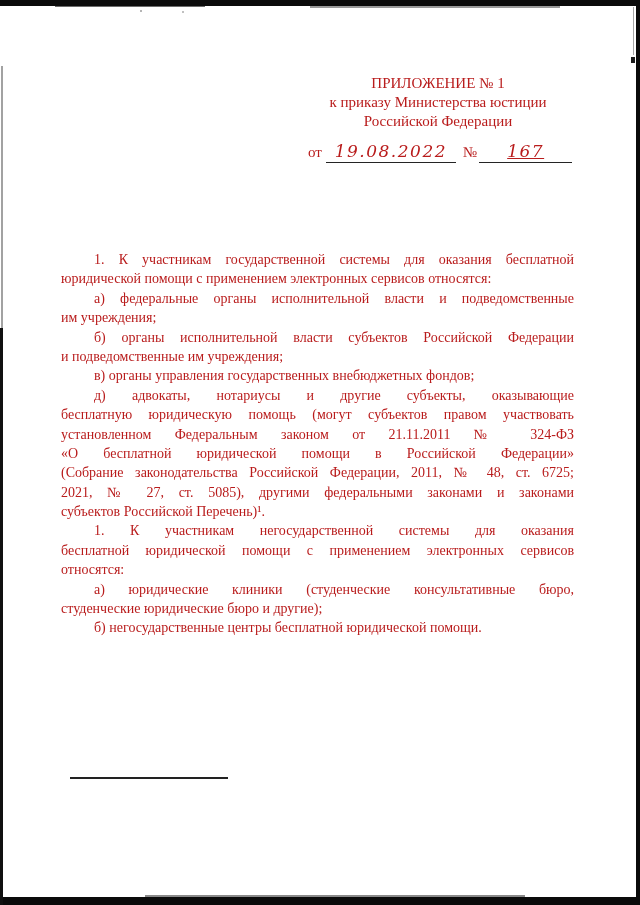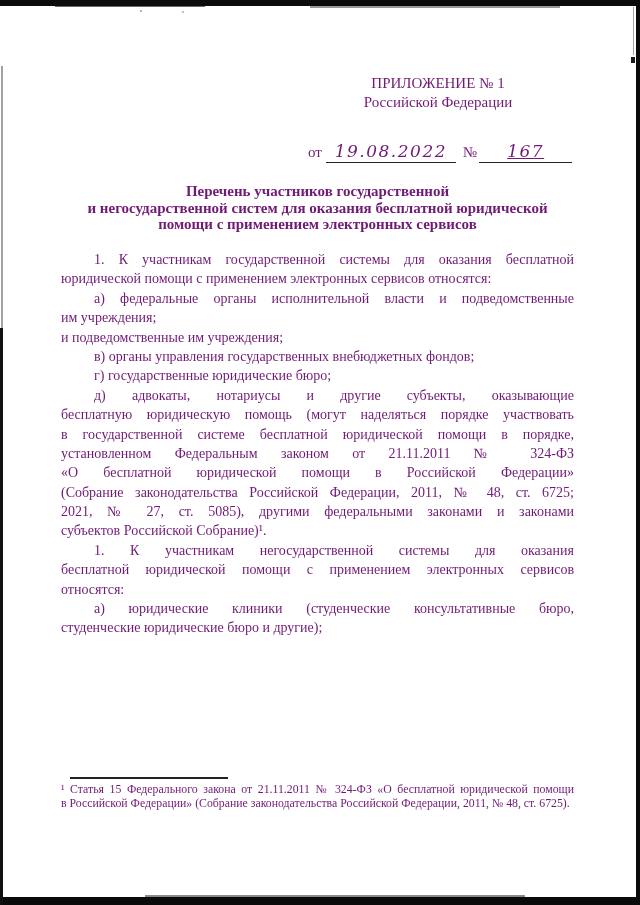--- a/index.html
+++ b/index.html
@@ -3,21 +3,21 @@
 <meta charset="utf-8">
 <style>
   html, body { margin: 0; padding: 0; background: #ffffff; }
   .page {
     position: relative;
     width: 640px;
     height: 905px;
     background: #ffffff;
     overflow: hidden;
     font-family: "Liberation Serif", serif;
-    color: #701a75;
+    color: #b91c1c;
   }
   
   .scan-top    { position:absolute; left:0; top:0; width:640px; height:6px; background:#0b0b0b; }
   .scan-top-g1 { position:absolute; left:55px;  top:6px; width:150px; height:1px; background:#6b6b6b; }
   .scan-top-g2 { position:absolute; left:310px; top:6px; width:250px; height:2px; background:#9a9a9a; }
   .scan-speck1 { position:absolute; left:140px; top:10px; width:2px; height:2px; background:#b5b5b5; }
   .scan-speck2 { position:absolute; left:182px; top:11px; width:2px; height:2px; background:#c0c0c0; }
   .scan-bottom   { position:absolute; left:0; top:897px; width:640px; height:8px; background:#0a0a0a; }
   .scan-bottom-g { position:absolute; left:145px; top:895px; width:380px; height:2px; background:#8a8a8a; }
   .scan-left-gray  { position:absolute; left:1px; top:66px;  width:2px; height:262px; background:#a2a2a2; }
@@ -104,58 +104,50 @@
   <div class="scan-bottom"></div>
   <div class="scan-bottom-g"></div>
   <div class="scan-left-gray"></div>
   <div class="scan-left-black"></div>
   <div class="scan-right-black"></div>
   <div class="scan-right-gray"></div>
   <div class="scan-right-tick"></div>
 
   <div class="header-block">
     <div>ПРИЛОЖЕНИЕ № 1</div>
+    <div>к приказу Министерства юстиции</div>
     <div>Российской Федерации</div>
   </div>
 
   <div class="order-line">
     <span class="ol-label">от</span>
     <span class="hw hw-date">19.08.2022</span>
     <span class="ol-num-label">№</span>
     <span class="hw hw-num">167</span>
   </div>
 
-  <div class="title-block">
-    <div>Перечень участников государственной</div>
-    <div>и негосударственной систем для оказания бесплатной юридической</div>
-    <div>помощи с применением электронных сервисов</div>
-  </div>
 
   <div class="body-block">
     <div class="bl ind j">1. К участникам государственной системы для оказания бесплатной</div>
     <div class="bl">юридической помощи с применением электронных сервисов относятся:</div>
     <div class="bl ind j">а) федеральные органы исполнительной власти и подведомственные</div>
     <div class="bl">им учреждения;</div>
+    <div class="bl ind j">б) органы исполнительной власти субъектов Российской Федерации</div>
     <div class="bl">и подведомственные им учреждения;</div>
     <div class="bl ind">в) органы управления государственных внебюджетных фондов;</div>
-    <div class="bl ind">г) государственные юридические бюро;</div>
     <div class="bl ind j">д) адвокаты, нотариусы и другие субъекты, оказывающие</div>
-    <div class="bl j">бесплатную юридическую помощь (могут наделяться порядке участвовать</div>
-    <div class="bl j">в государственной системе бесплатной юридической помощи в порядке,</div>
+    <div class="bl j">бесплатную юридическую помощь (могут субъектов правом участвовать</div>
     <div class="bl j">установленном Федеральным законом от 21.11.2011 № 324-ФЗ</div>
     <div class="bl j">«О бесплатной юридической помощи в Российской Федерации»</div>
     <div class="bl j">(Собрание законодательства Российской Федерации, 2011, № 48, ст. 6725;</div>
     <div class="bl j">2021, № 27, ст. 5085), другими федеральными законами и законами</div>
-    <div class="bl">субъектов Российской Собрание)¹.</div>
+    <div class="bl">субъектов Российской Перечень)¹.</div>
     <div class="bl ind j">1. К участникам негосударственной системы для оказания</div>
     <div class="bl j">бесплатной юридической помощи с применением электронных сервисов</div>
     <div class="bl">относятся:</div>
     <div class="bl ind j">а) юридические клиники (студенческие консультативные бюро,</div>
     <div class="bl">студенческие юридические бюро и другие);</div>
+    <div class="bl ind">б) негосударственные центры бесплатной юридической помощи.</div>
   </div>
 
   <div class="footnote-sep"></div>
-  <div class="footnote-block">
-    <div class="fl j">¹ Статья 15 Федерального закона от 21.11.2011 № 324-ФЗ «О бесплатной юридической помощи</div>
-    <div class="fl">в Российской Федерации» (Собрание законодательства Российской Федерации, 2011, № 48, ст. 6725).</div>
-  </div>
 
 </div>
 
 </body></html>

